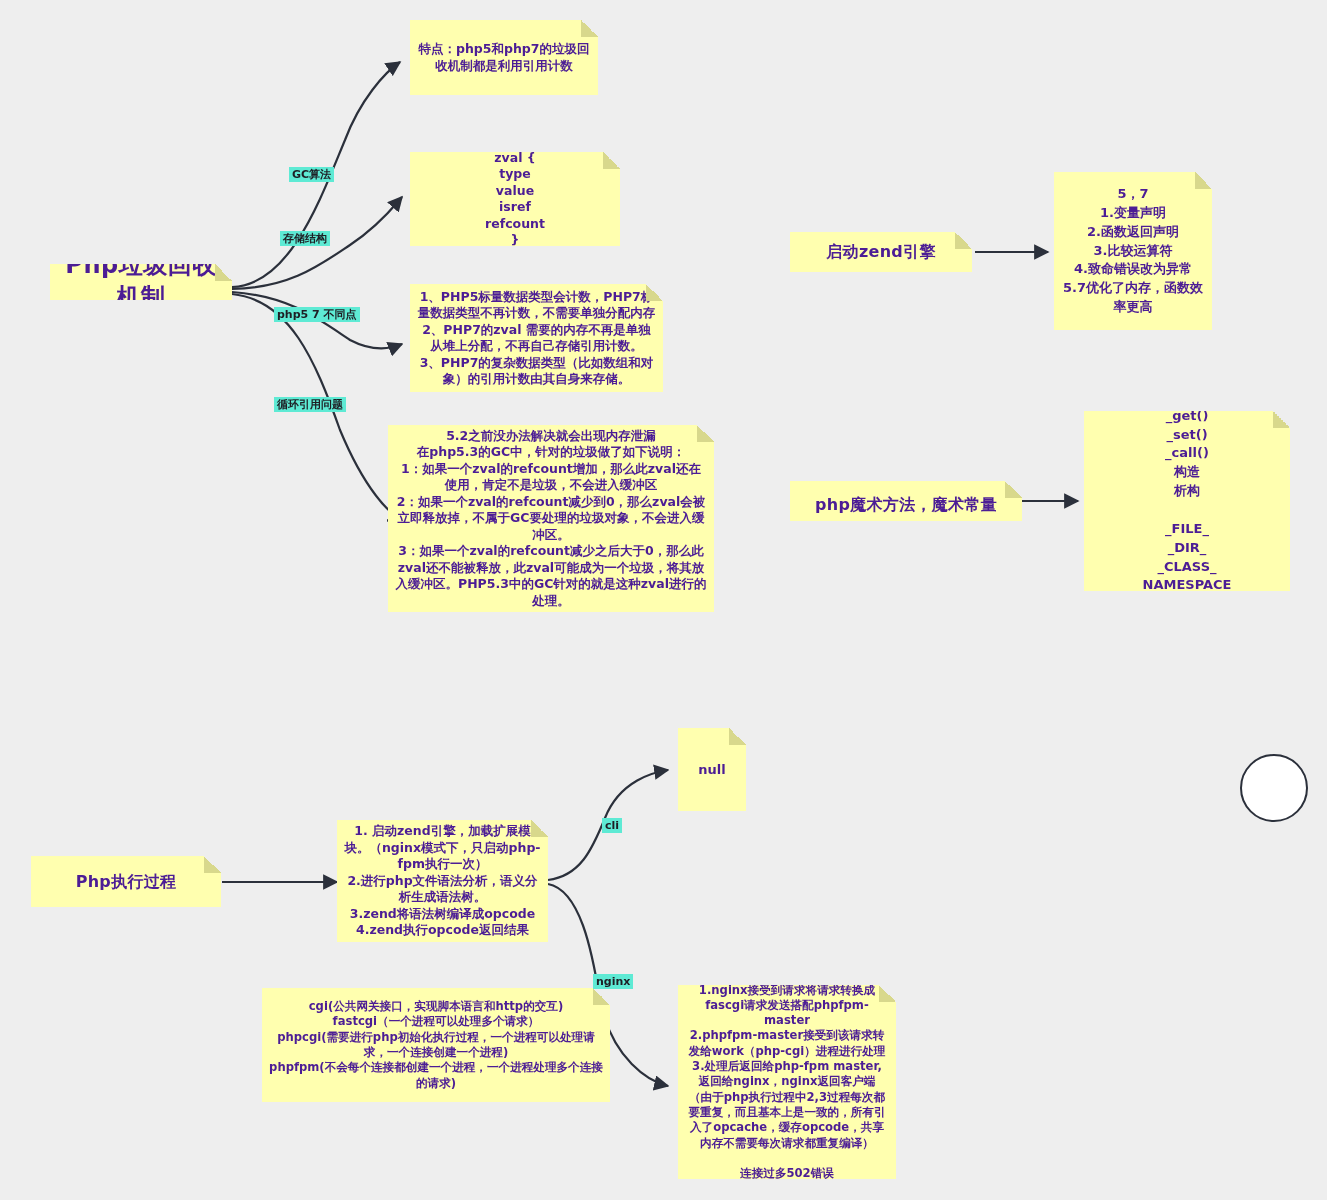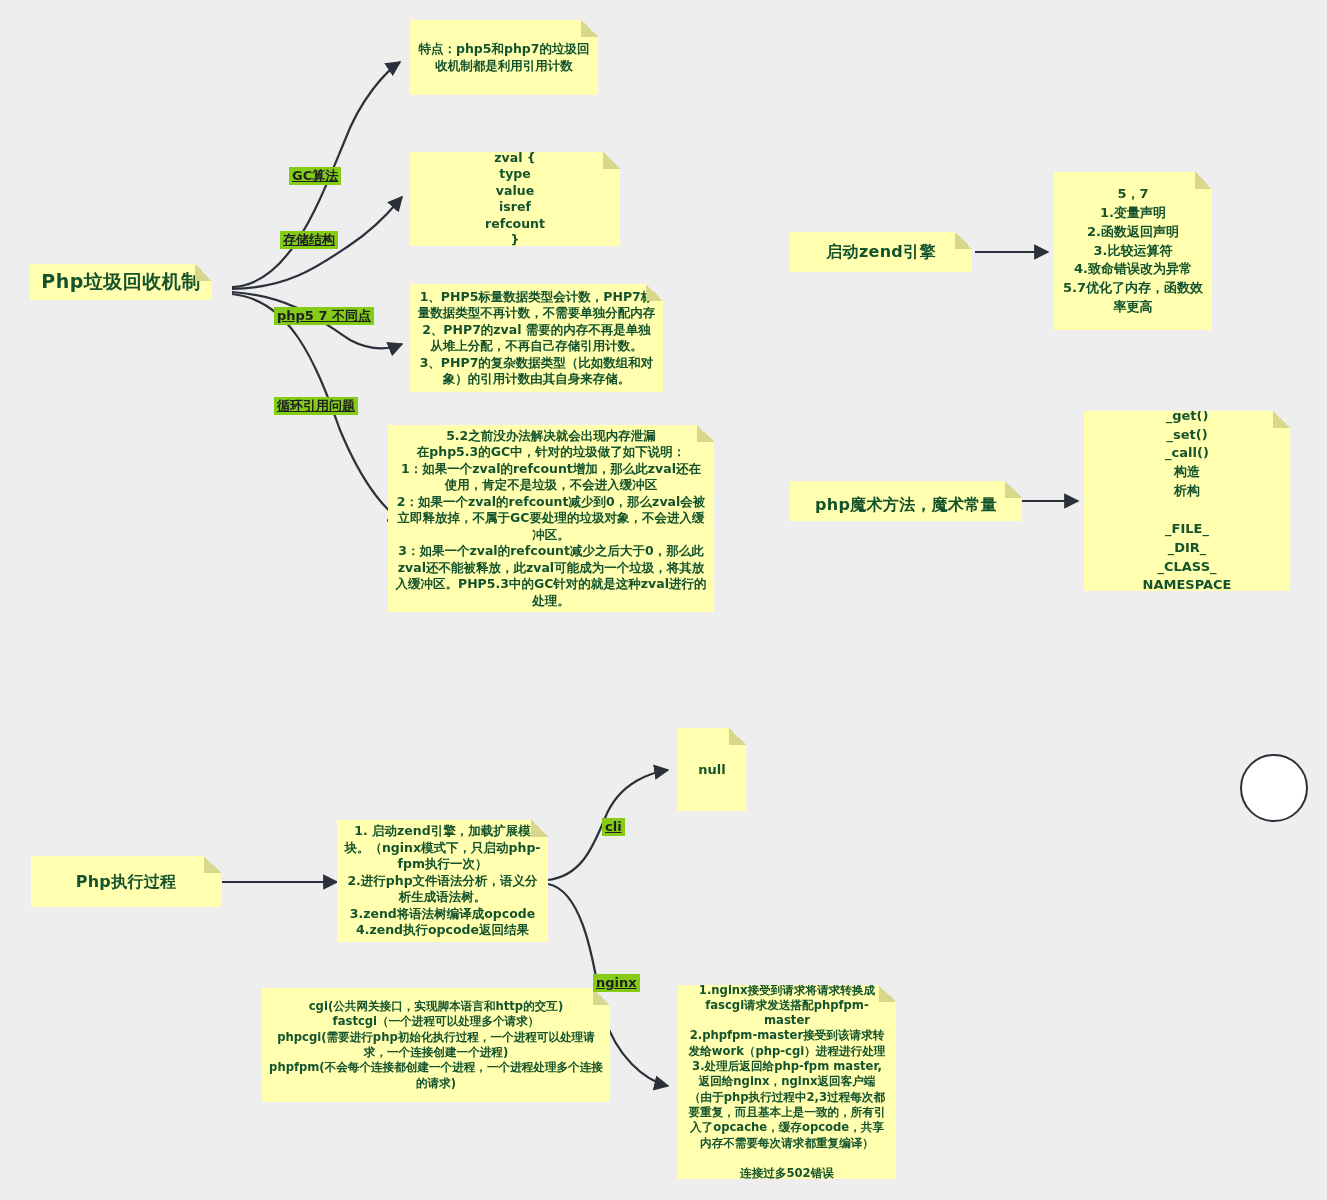--- a/index.html
+++ b/index.html
@@ -25,21 +25,21 @@
     left: 0; top: 0;
     width: 1327px;
     height: 1200px;
     pointer-events: none;
   }
   
   .note {
     position: absolute;
     background: #ffffaf;
     box-sizing: border-box;
-    color: #14532d;
+    color: #4c1d95;
     font-weight: bold;
     line-height: 1.32;
     text-align: center;
     display: flex;
     align-items: center;
     justify-content: center;
     padding: 6px 7px;
     white-space: pre-line;
     overflow: hidden;
   }
@@ -47,22 +47,23 @@
   .note::after {
     content: "";
     position: absolute;
     top: 0;
     right: 0;
     width: 17px;
     height: 17px;
     background: linear-gradient(225deg, #eeeeee 0 50%, #d8d88c 50% 100%);
   }
   .note.root {
-    font-size: 19px;
+    font-size: 24px;
     letter-spacing: 0.5px;
+    margin-left: 20px;
   }
   .note.branch-title {
     font-size: 16px;
     letter-spacing: 0.3px;
   }
   .note.body {
     font-size: 12.5px;
   }
   .note.body-sm {
     font-size: 11.6px;
@@ -70,28 +71,27 @@
   .note.mono-list {
     font-size: 13px;
     line-height: 1.45;
   }
   .note.small-label {
     font-size: 13px;
   }
   
   .edge-label {
     position: absolute;
-    background: #84cc16;
+    background: #5eead4;
     color: #1e1e24;
-    font-size: 13px;
+    font-size: 11px;
     font-weight: bold;
     padding: 1px 3px;
     white-space: nowrap;
     line-height: 1.2;
-    text-decoration: underline;
   }
   
   .circle-node {
     position: absolute;
     border-radius: 50%;
     background: #ffffff;
     border: 2px solid #2b303b;
     box-sizing: border-box;
   }
 </style>

